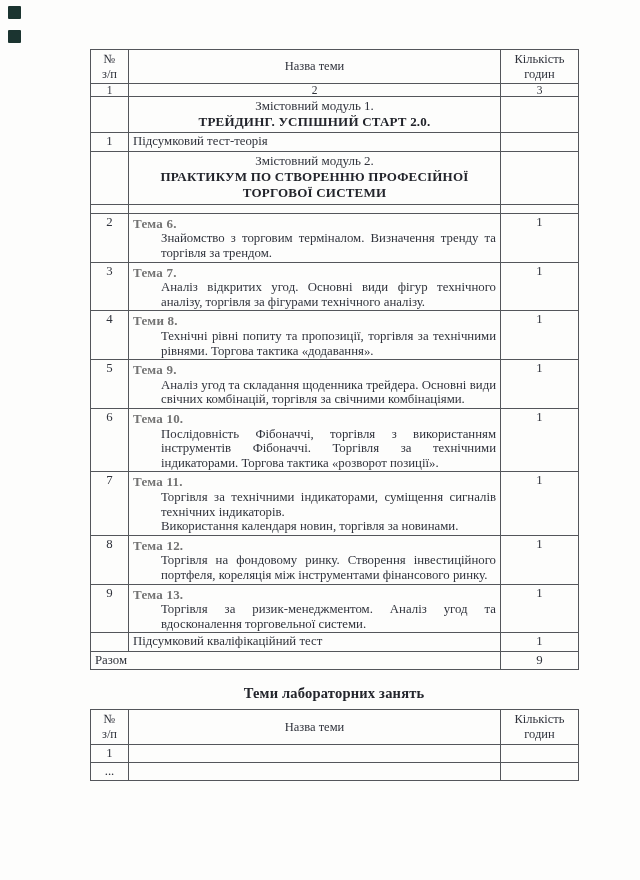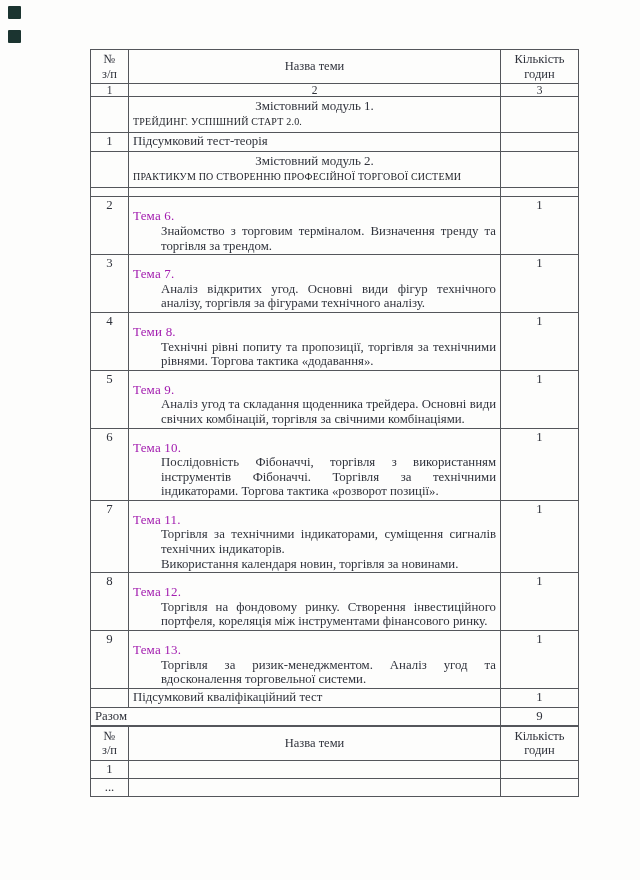--- a/index.html
+++ b/index.html
@@ -39,29 +39,29 @@
     vertical-align:top;
     overflow:hidden;
   }
   td.center{text-align:center;}
   td.hdr{text-align:center;padding:2px 2px;font-size:12.5px;}
   td.hdr .stack{display:block;}
   td.hdr.name-hdr{vertical-align:middle;margin-left:15px;}
   tr.colnum-row td{
     padding:0 2px;font-size:11.5px;line-height:12px;height:12px;text-align:center;
   }
-  tr.module-row td{padding:2px 4px;}
+  tr.module-row td{padding:2px 12px;}
   .module-sub{display:block;text-align:center;font-size:13px;}
   .module-title{
-    display:block;text-align:left;font-weight:normal;
-    font-size:10px;color:#22242b;line-height:16.5px;letter-spacing:.2px;
+    display:block;text-align:center;font-weight:bold;
+    font-size:13px;color:#22242b;line-height:16.5px;letter-spacing:.2px;
   }
   .topic-title{
-    display:block;font-weight:normal;color:#a21caf;font-size:13px;
-    padding-top:11px;letter-spacing:.2px;
+    display:block;font-weight:bold;color:#737373;font-size:13px;
+    padding-top:2px;letter-spacing:.2px;
   }
   .topic-desc{
     display:block;text-align:justify;text-align-last:left;margin-left:28px;
     -moz-text-align-last:left;
   }
   td.hours-cell{text-align:center;vertical-align:top;}
   tr.spacer-row td{height:8px;padding:0;}
   tr.simple-row td{height:16px;}
   tr.total-row td{height:15px;}
   .note-cell{text-align:center;}
@@ -197,20 +197,21 @@
         <td>Підсумковий кваліфікаційний тест</td>
         <td class="hours-cell">1</td>
       </tr>
       <tr class="total-row">
         <td colspan="2">Разом</td>
         <td class="hours-cell">9</td>
       </tr>
     </tbody>
   </table>
 
+  <div class="doc-title second">Теми лабораторних занять</div>
 
   <table>
     <colgroup>
         <col class="c-num">
         <col class="c-name">
         <col class="c-hours">
       </colgroup>
     <tbody>
       <tr>
         <td class="hdr">

